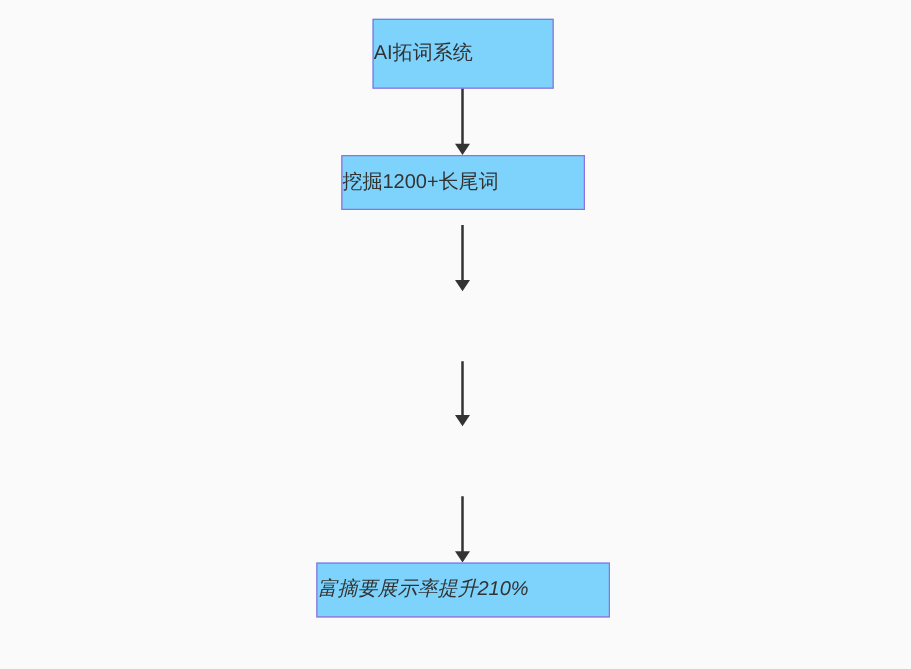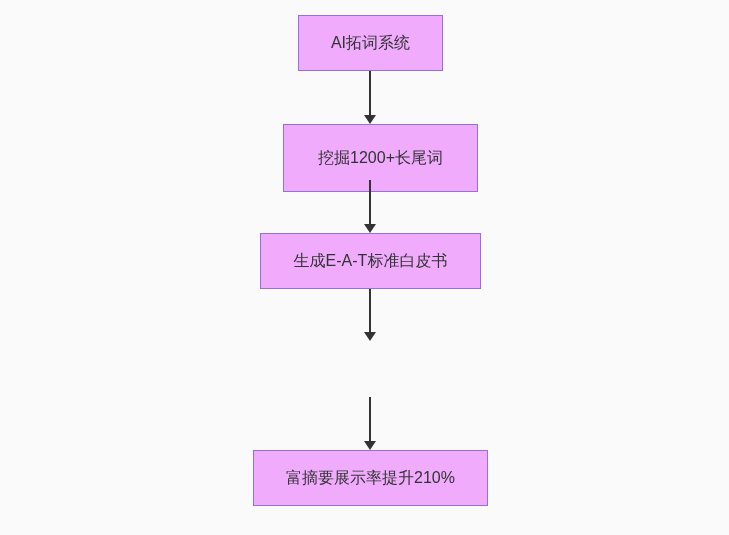--- a/index.html
+++ b/index.html
@@ -14,38 +14,37 @@
     font-family: "Liberation Sans", "DejaVu Sans", sans-serif;
   }
   .canvas {
     position: relative;
     width: 729px;
     height: 535px;
   }
   .node {
     position: absolute;
     box-sizing: border-box;
-    background: #f0abfc;
+    background: #7dd3fc;
     border: 1px solid #9370db;
     display: flex;
     align-items: center;
-    justify-content: center;
   }
   .node-label {
     color: #333333;
     font-size: 16px;
     line-height: 1.2;
     text-align: center;
     white-space: nowrap;
   }
   .node-1 { left: 298px; top: 15px;  width: 145px; height: 56px; }
-  .node-2 { left: 283px; top: 124px; width: 195px; height: 68px; }
+  .node-2 { left: 273px; top: 124px; width: 195px; height: 44px; }
   .node-3 { left: 260px; top: 233px; width: 221px; height: 56px; }
   .node-4 { left: 263px; top: 341px; width: 215px; height: 56px; }
-  .node-5 { left: 253px; top: 450px; width: 235px; height: 56px; }
+  .node-5 { left: 253px; top: 450px; width: 235px; height: 44px; font-style: italic; }
 
   .arrow {
     position: absolute;
     left: 364px;           
     width: 12px;
   }
   .arrow-1 { top: 71px;  height: 53px; }
   .arrow-2 { top: 180px; height: 53px; }
   .arrow-3 { top: 289px; height: 52px; }
   .arrow-4 { top: 397px; height: 53px; }
@@ -85,23 +84,20 @@
 
   <div class="node node-2">
     <span class="node-label">挖掘1200+长尾词</span>
   </div>
 
   <div class="arrow arrow-2">
     <span class="arrow-line"></span>
     <span class="arrow-head"></span>
   </div>
 
-  <div class="node node-3">
-    <span class="node-label">生成E-A-T标准白皮书</span>
-  </div>
 
   <div class="arrow arrow-3">
     <span class="arrow-line"></span>
     <span class="arrow-head"></span>
   </div>
 
 
   <div class="arrow arrow-4">
     <span class="arrow-line"></span>
     <span class="arrow-head"></span>

